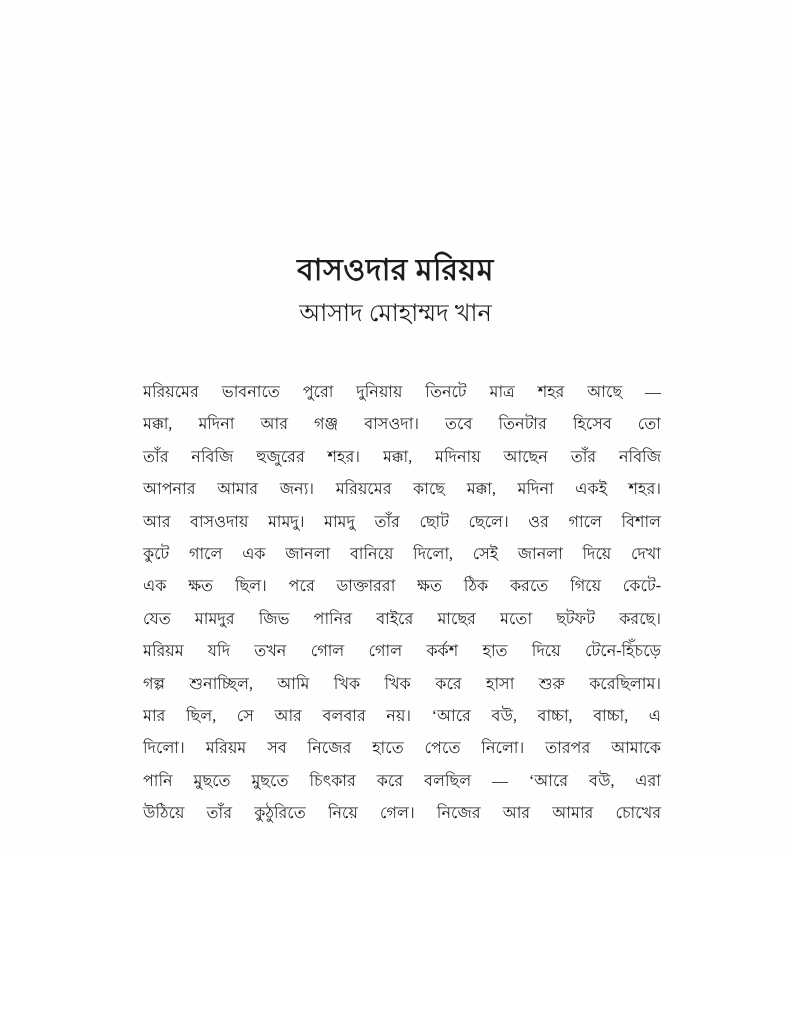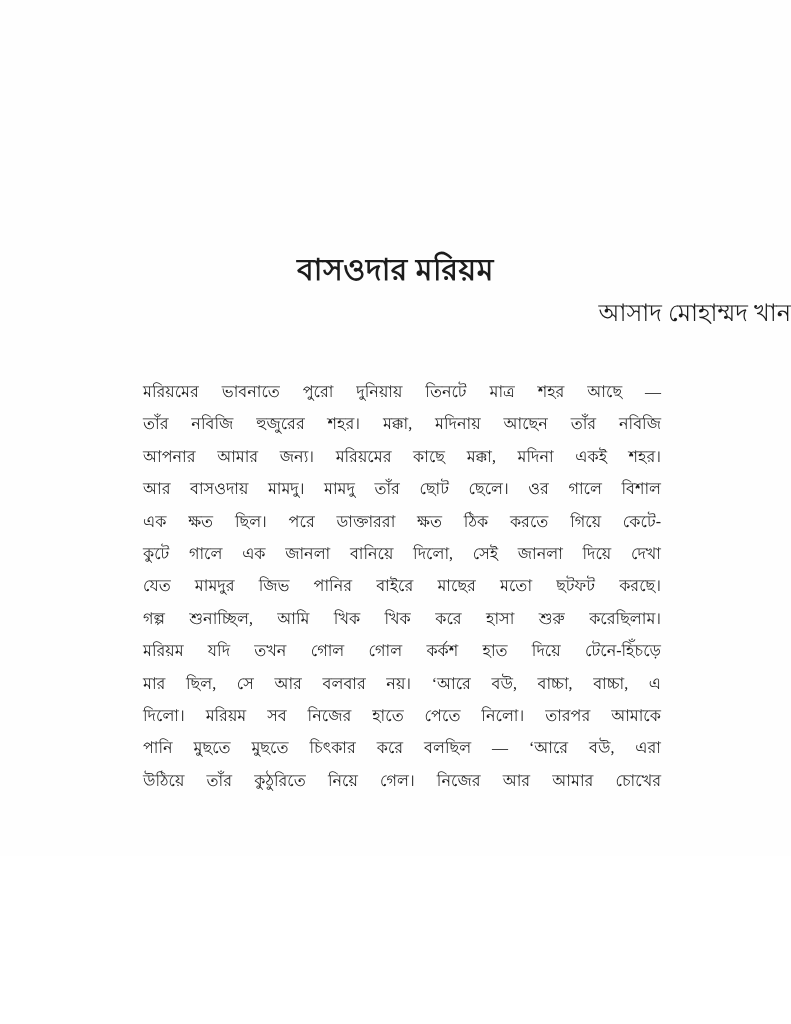--- a/index.html
+++ b/index.html
@@ -24,21 +24,21 @@
     text-align: center;
     font-size: 30px;
     font-weight: bold;
     letter-spacing: 0.5px;
   }
   .author-name {
     position: absolute;
     top: 294px;
     left: 0;
     width: 791px;
-    text-align: right;
+    text-align: center;
     font-size: 24px;
     font-weight: normal;
   }
   .body-text {
     position: absolute;
     top: 376px;
     left: 143px;
     width: 518px;
     font-size: 16px;
   }
@@ -78,28 +78,29 @@
 <body>
 
 <div class="page">
 
   <div class="page-title">বাসওদার মরিয়ম</div>
 
   <div class="author-name">আসাদ মোহাম্মদ খান</div>
 
   <div class="body-text">
       <div class="body-line">মরিয়মের ভাবনাতে পুরো দুনিয়ায় তিনটে মাত্র শহর আছে —</div>
+      <div class="body-line">মক্কা, মদিনা আর গঞ্জ বাসওদা। তবে তিনটার হিসেব তো</div>
       <div class="body-line">তাঁর নবিজি হুজুরের শহর। মক্কা, মদিনায় আছেন তাঁর নবিজি</div>
       <div class="body-line">আপনার আমার জন্য। মরিয়মের কাছে মক্কা, মদিনা একই শহর।</div>
       <div class="body-line">আর বাসওদায় মামদু। মামদু তাঁর ছোট ছেলে। ওর গালে বিশাল</div>
+      <div class="body-line">কুটে গালে এক জানলা বানিয়ে দিলো, সেই জানলা দিয়ে দেখা</div>
       <div class="body-line">এক ক্ষত ছিল। পরে ডাক্তাররা ক্ষত ঠিক করতে গিয়ে কেটে-</div>
-      <div class="body-line">কুটে গালে এক জানলা বানিয়ে দিলো, সেই জানলা দিয়ে দেখা</div>
       <div class="body-line">যেত মামদুর জিভ পানির বাইরে মাছের মতো ছটফট করছে।</div>
+      <div class="body-line">মরিয়ম যদি তখন গোল গোল কর্কশ হাত দিয়ে টেনে-হিঁচড়ে</div>
       <div class="body-line">গল্প শুনাচ্ছিল, আমি খিক খিক করে হাসা শুরু করেছিলাম।</div>
-      <div class="body-line">মরিয়ম যদি তখন গোল গোল কর্কশ হাত দিয়ে টেনে-হিঁচড়ে</div>
       <div class="body-line">মার ছিল, সে আর বলবার নয়। ‘আরে বউ, বাচ্চা, বাচ্চা, এ</div>
       <div class="body-line">দিলো। মরিয়ম সব নিজের হাতে পেতে নিলো। তারপর আমাকে</div>
       <div class="body-line">পানি মুছতে মুছতে চিৎকার করে বলছিল — ‘আরে বউ, এরা</div>
       <div class="body-line">উঠিয়ে তাঁর কুঠুরিতে নিয়ে গেল। নিজের আর আমার চোখের</div>
     </div>
 
   <div class="footer">
     <span class="running-title">মির্জা গালিবের সাথে আরও কয়েকজন</span>
     <span class="footer-separator">‖</span>
     <span class="page-number">২২৫</span>

